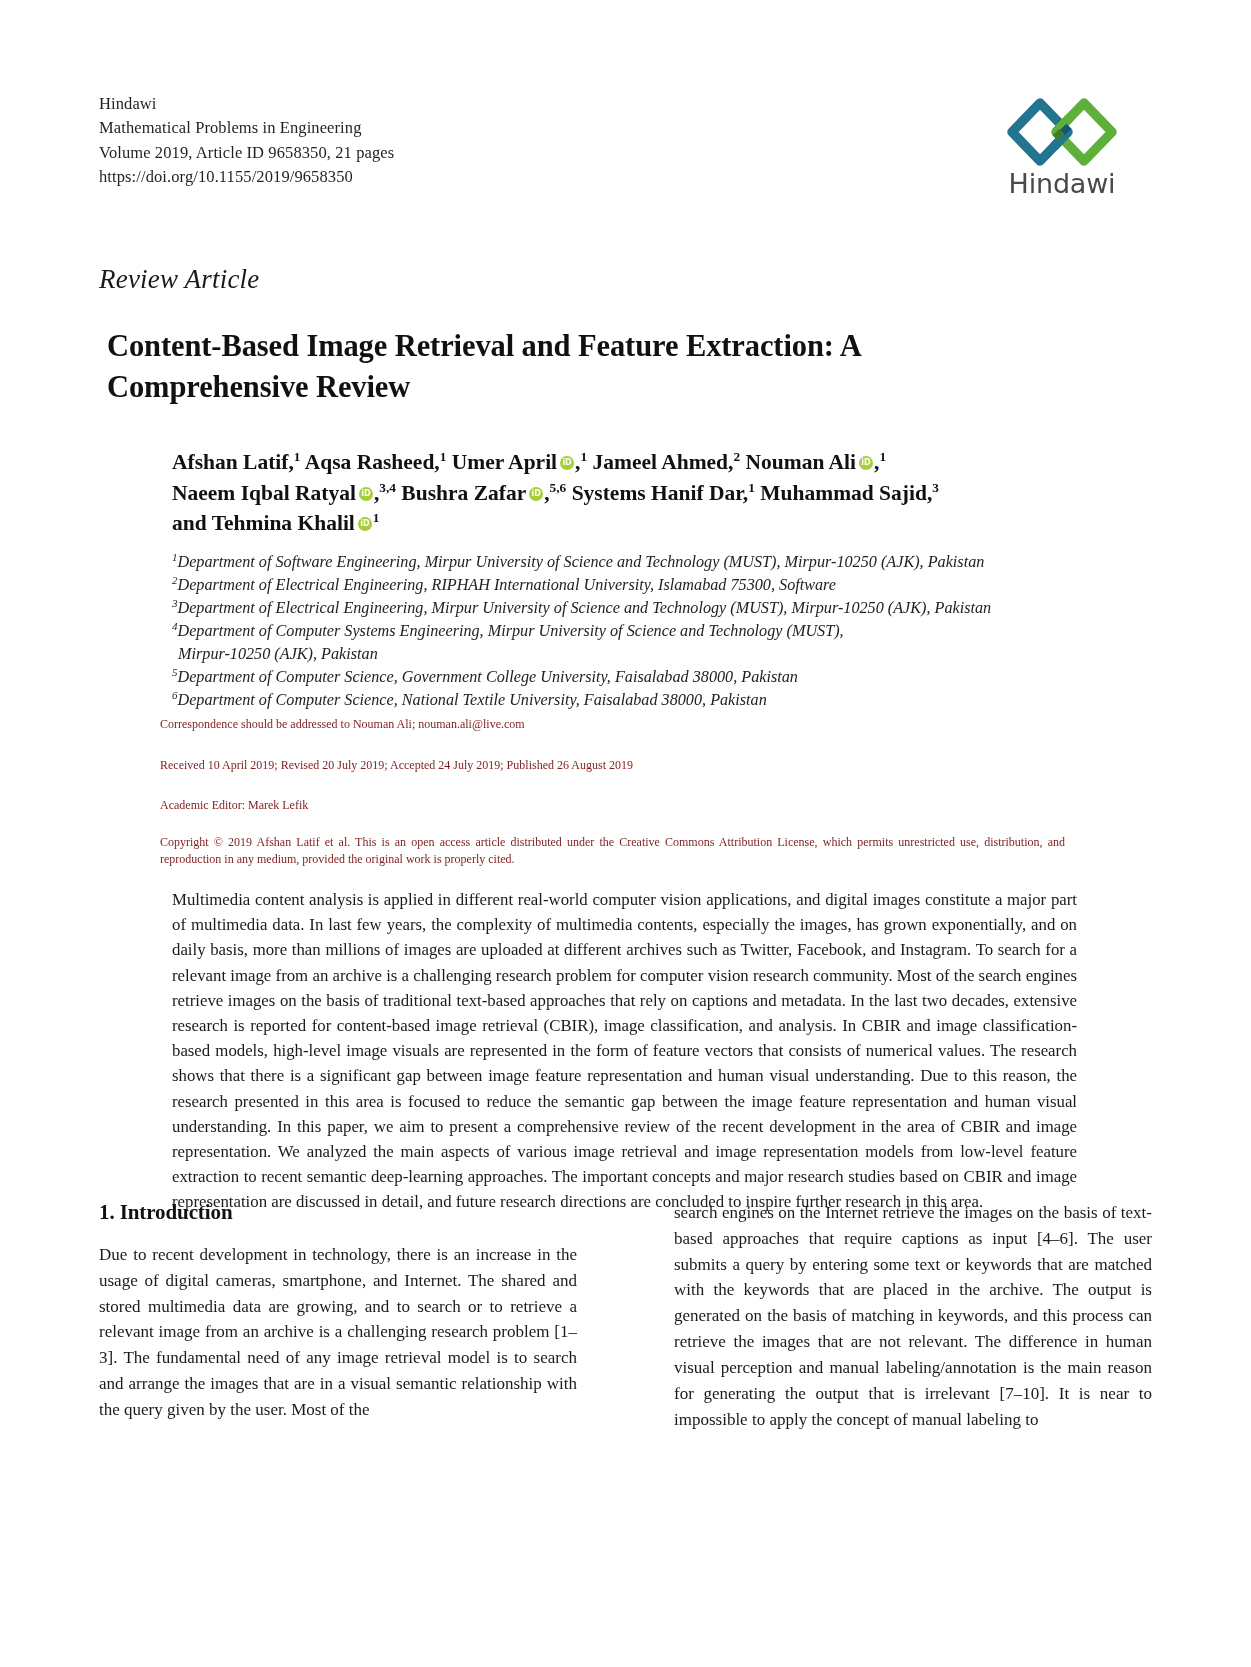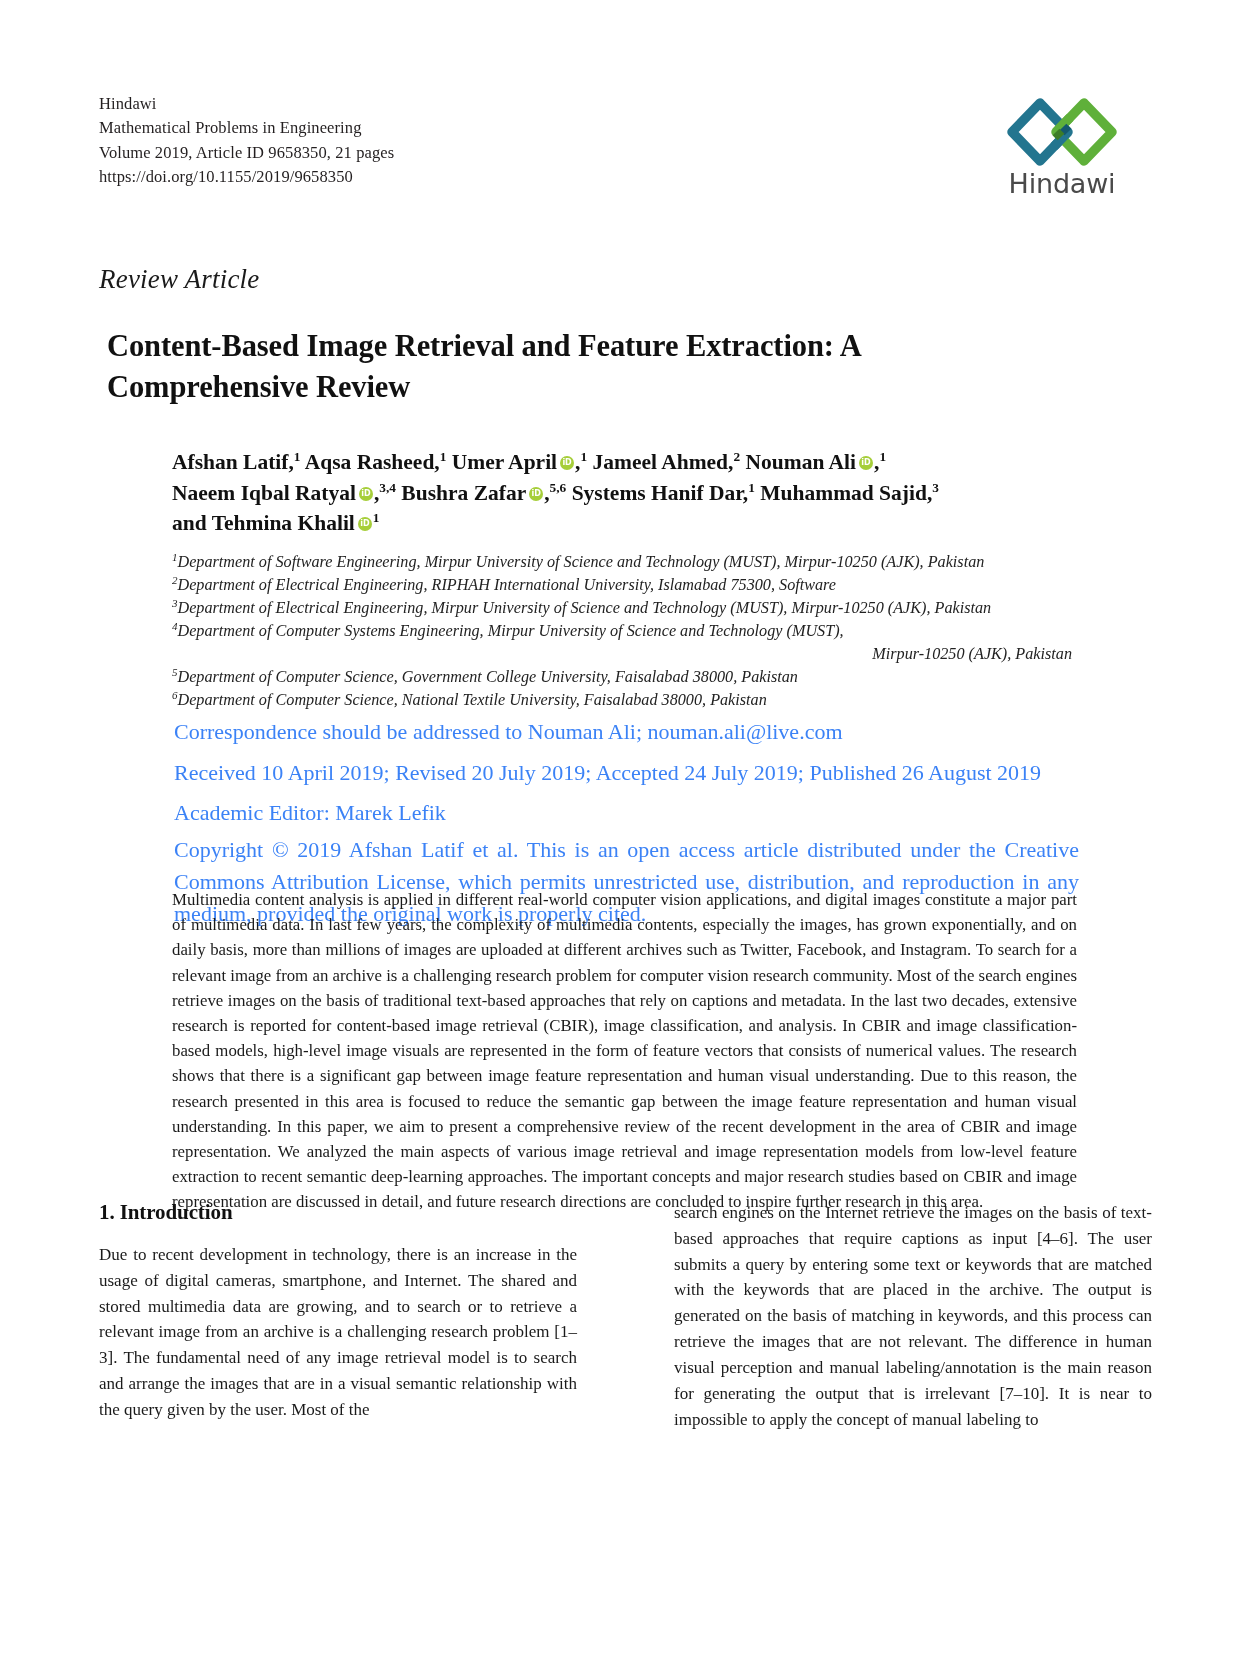--- a/index.html
+++ b/index.html
@@ -127,37 +127,37 @@
     top: 551px;
     left: 172px;
     width: 900px;
     font-family: "Liberation Serif", serif;
     font-style: italic;
     font-size: 16.2px;
     line-height: 1.42;
     color: #222222;
   }
   .affiliations .aff { white-space: nowrap; }
-  .affiliations .aff-cont { white-space: nowrap; padding-left: 6px; text-align: right; }
+  .affiliations .aff-cont { white-space: nowrap; padding-left: 6px; }
   .affiliations sup {
     font-size: 0.68em;
     vertical-align: super;
     line-height: 0;
     font-style: italic;
   }
 
   
   .meta {
     position: absolute;
-    left: 174px;
+    left: 160px;
     width: 905px;
     font-family: "Liberation Serif", serif;
-    font-size: 22px;
+    font-size: 12px;
     line-height: 1.45;
-    color: #3b82f6;
+    color: #7f1d1d;
   }
   .meta-correspondence { top: 716px; }
   .meta-dates { top: 757px; }
   .meta-editor { top: 797px; }
   .meta-copyright { top: 834px; text-align: justify; }
 
   
   .abstract {
     position: absolute;
     top: 887px;

